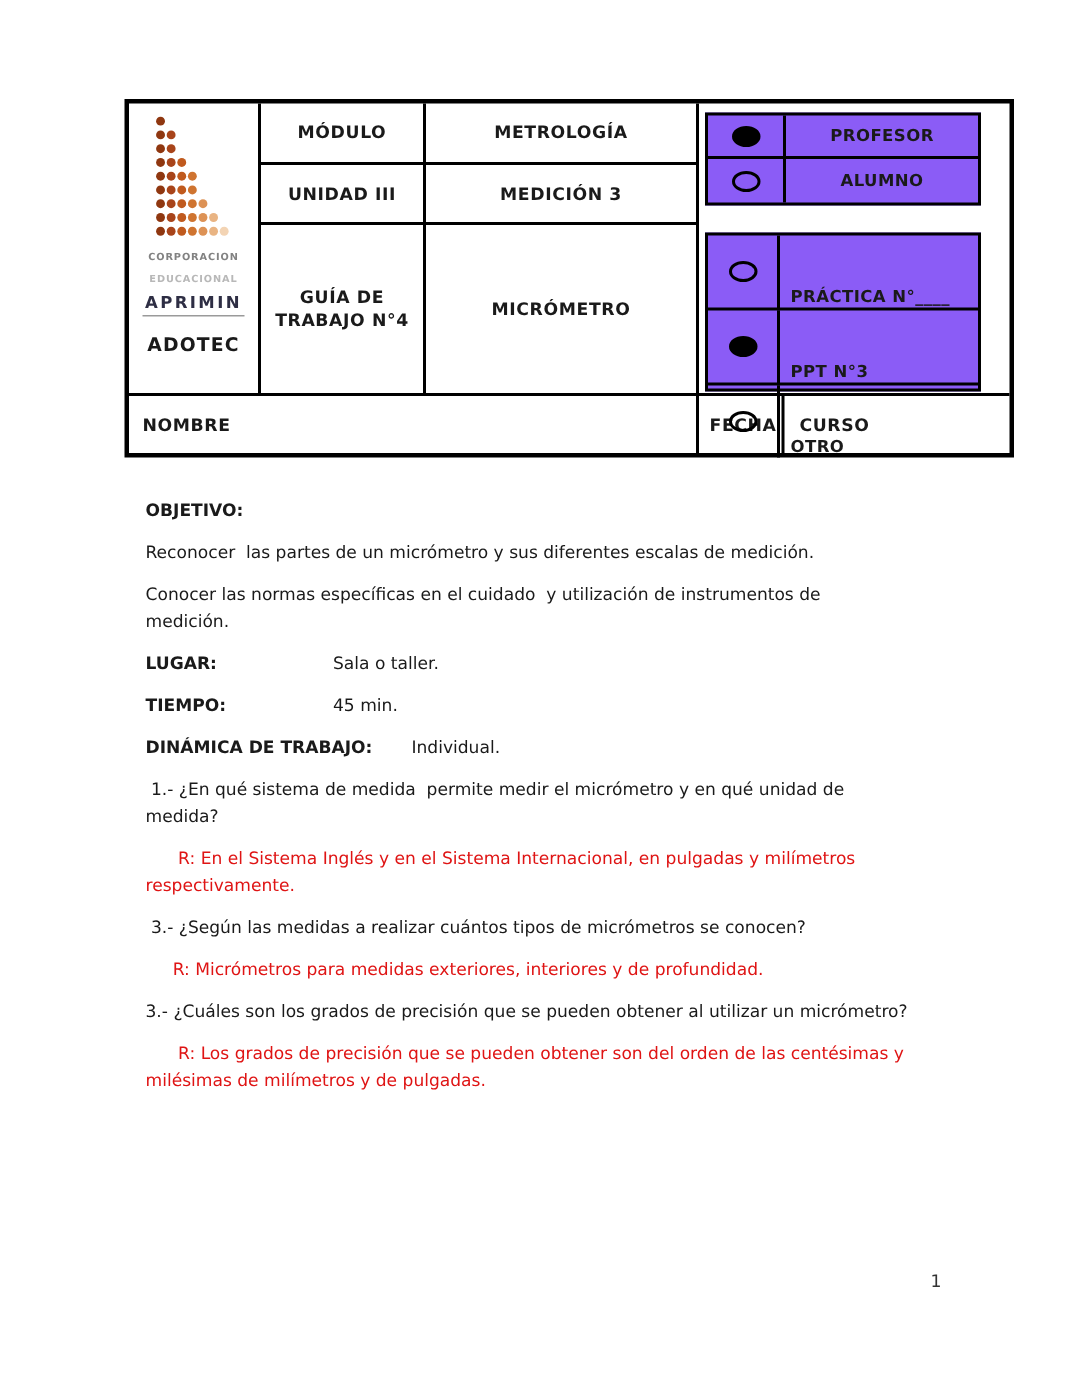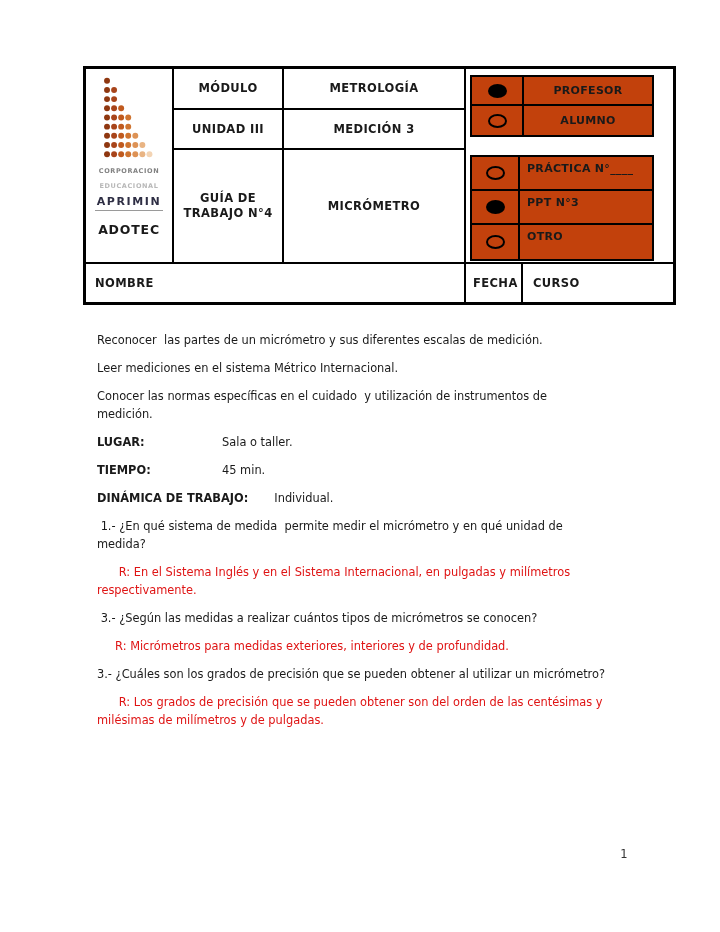--- a/index.html
+++ b/index.html
@@ -25,28 +25,28 @@
   .c-nombre{grid-column:1/4;grid-row:4;border-bottom:none;justify-content:flex-start;padding-left:9px;}
   .c-fecha{grid-column:4;grid-row:4;border-bottom:none;justify-content:flex-start;padding-left:7px;}
   .c-curso{grid-column:5;grid-row:4;border-bottom:none;border-right:none;justify-content:flex-start;padding-left:10px;}
   
   .logo-svg{display:block;margin:0 auto;}
   .logo-line1{font-size:6.5px;color:#828282;letter-spacing:.6px;margin-top:2px;}
   .logo-line2{font-size:6.5px;color:#b8b8b8;letter-spacing:.6px;}
   .logo-brand{font-size:11px;color:#2e2e44;letter-spacing:1.6px;border-bottom:1px solid #9a9a9a;padding:0 2px 1px;}
   .logo-inst{margin-top:11px;font-size:12.5px;letter-spacing:.8px;}
   
-  .subbox{position:absolute;left:4px;width:184px;border:2px solid #000;box-sizing:border-box;display:grid;background:#c2410c;}
+  .subbox{position:absolute;left:4px;width:184px;border:2px solid #000;box-sizing:border-box;display:grid;background:#8b5cf6;}
   .subbox-a{top:6px;height:62px;grid-template-columns:52px 1fr;grid-template-rows:1fr 1fr;}
   .subbox-b{top:86px;height:106px;grid-template-columns:48px 1fr;grid-template-rows:1fr 1fr 1fr;}
   .sb-cell{box-sizing:border-box;display:flex;align-items:center;justify-content:center;
            font-weight:bold;font-size:11px;letter-spacing:.3px;}
   .sb-circle{border-right:2px solid #000;}
   .sb-divb{border-bottom:2px solid #000;}
-  .sb-label-left{justify-content:flex-start;align-items:flex-start;padding:4px 0 0 7px;}
+  .sb-label-left{justify-content:flex-start;align-items:flex-start;padding:20px 0 0 7px;margin-top:13px;}
   .circle{width:19px;height:14px;border:2px solid #000;border-radius:50%;box-sizing:border-box;background:transparent;}
   .circle.filled{background:#000;}
   
   .doc-body{position:absolute;left:97px;top:331px;width:570px;font-size:11.4px;line-height:18px;}
   .doc-body p{margin:0 0 10px 0;white-space:pre-wrap;}
   .b{font-weight:bold;}
   .lbl{display:inline-block;width:125px;font-weight:bold;}
   .dyn-val{margin-left:26px;}
   .answer{color:var(--answer-red,#df1414);}
   .page-number{position:absolute;left:612px;top:847px;width:24px;text-align:center;font-size:11.5px;color:#333;}
@@ -138,22 +138,22 @@
     <div class="hc">GUÍA DE
 TRABAJO N°4</div>
     <div class="hc">MICRÓMETRO</div>
 
     <div class="hc c-nombre">NOMBRE</div>
     <div class="hc c-fecha">FECHA</div>
     <div class="hc c-curso">CURSO</div>
   </div>
 
   <div class="doc-body">
+    <p class="b">OBJETIVO:</p>
     <p>Reconocer  las partes de un micrómetro y sus diferentes escalas de medición.</p>
-    <p>Leer mediciones en el sistema Métrico Internacional.</p>
     <p>Conocer las normas específicas en el cuidado  y utilización de instrumentos de
 medición.</p>
 
     <p><span class="lbl">LUGAR:</span><span>Sala o taller.</span></p>
     <p><span class="lbl">TIEMPO:</span><span>45 min.</span></p>
     <p><span class="b">DINÁMICA DE TRABAJO:</span><span class="dyn-val">Individual.</span></p>
 
 
     <p> 1.- ¿En qué sistema de medida  permite medir el micrómetro y en qué unidad de
 medida?</p>

